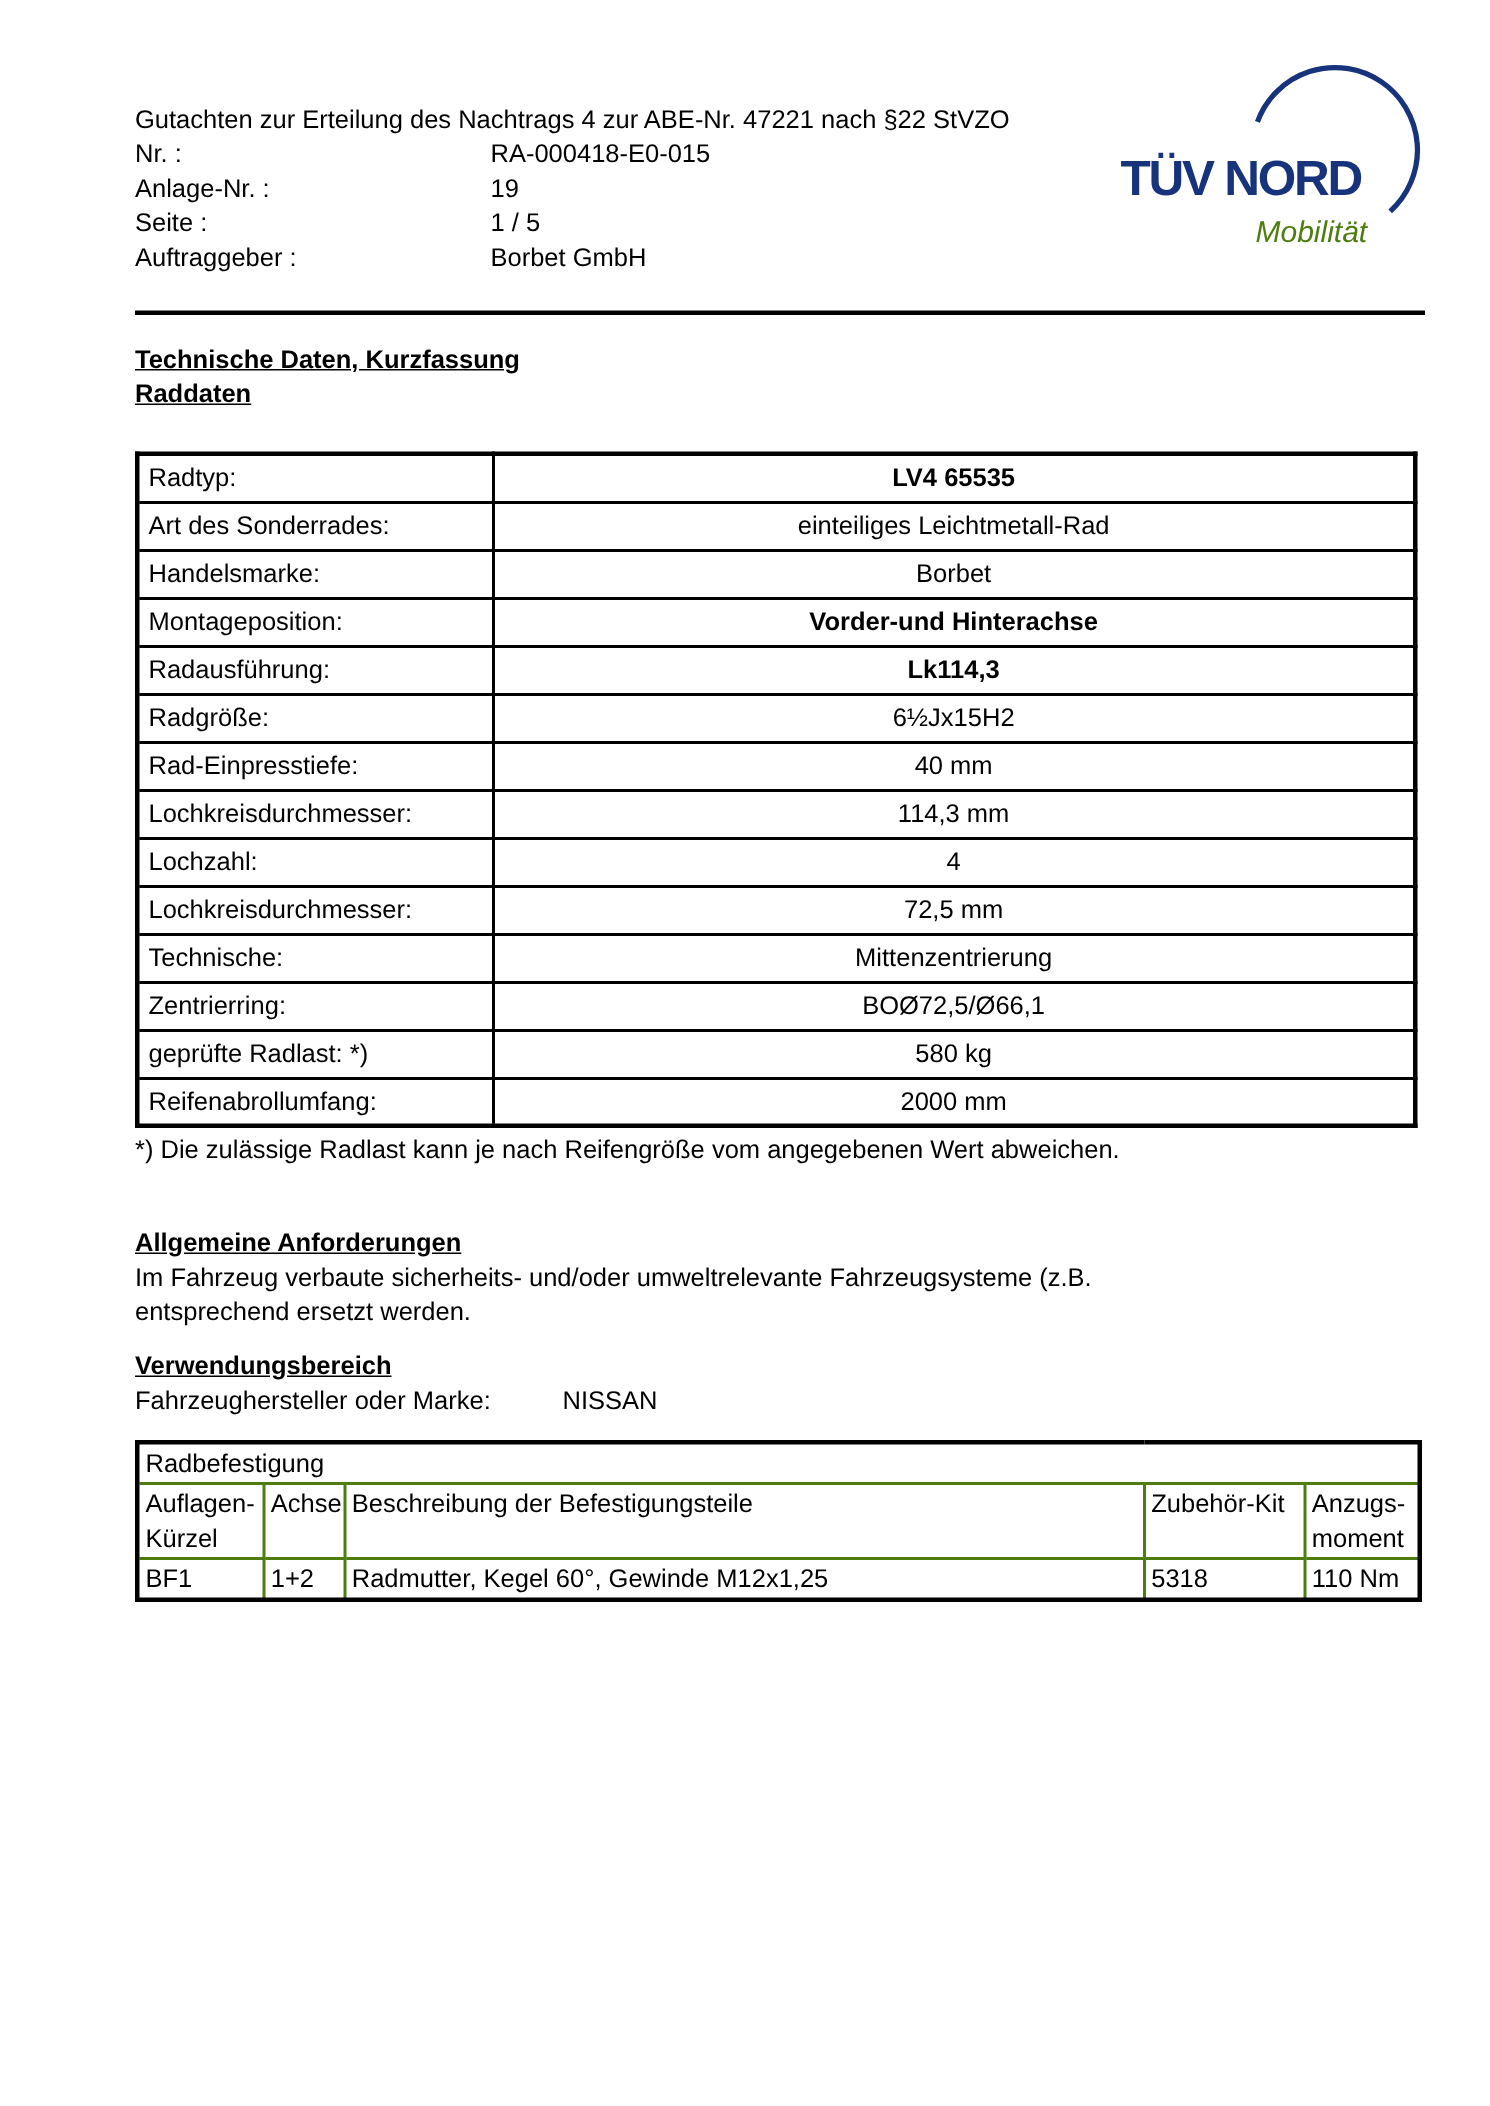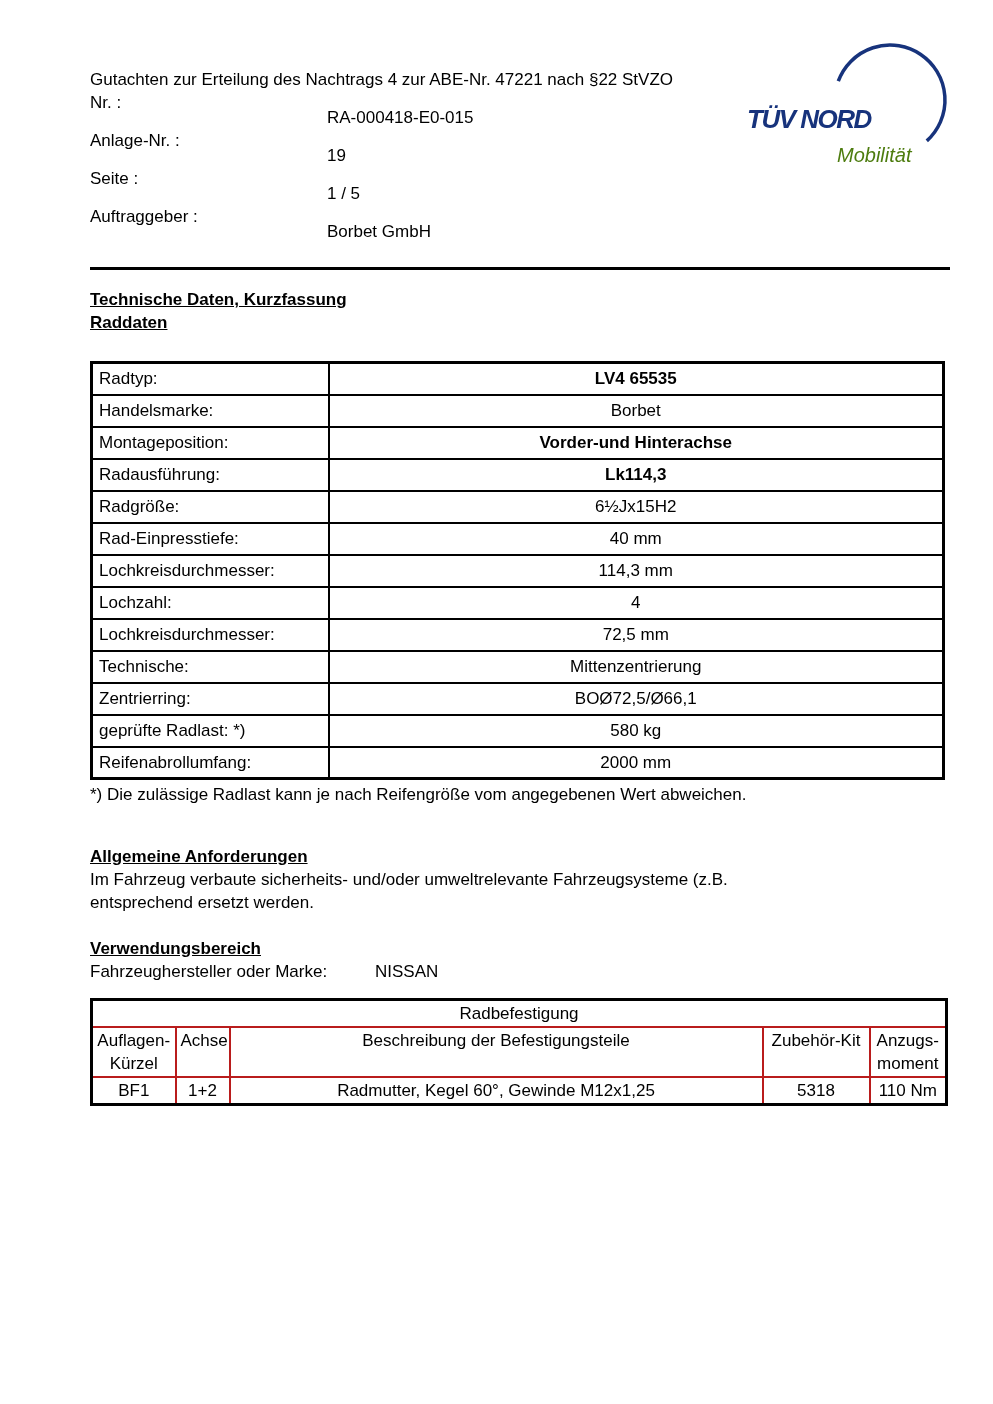--- a/index.html
+++ b/index.html
@@ -14,29 +14,29 @@
     line-height: 23px;
     color: #000000;
     overflow: hidden;
   }
   .content { position: absolute; left: 90px; top: 68px; width: 860px; }
 
   
   .doc-title { white-space: nowrap; }
   .field-row { display: flex; }
   .field-label { width: 237px; flex: 0 0 237px; }
-  .field-value { flex: 1; margin-top: 15px; }
+  .field-value { flex: 1; }
 
   
   .logo { position: absolute; left: 745px; top: 38px; width: 220px; height: 138px; }
   .logo svg { position: absolute; left: 0; top: 0; }
   .logo-brand {
     position: absolute; left: 2px; top: 64px;
-    font-size: 26px; line-height: 34px;
-    font-weight: bold; font-style: italic;
+    font-size: 33px; line-height: 34px;
+    font-weight: bold; 
     letter-spacing: -1.5px; white-space: nowrap;
   }
   .logo-sub {
     position: absolute; left: 92px; top: 106px;
     font-size: 20px; line-height: 22px; font-style: italic; color: #4d7c0f;
     white-space: nowrap;
   }
 
   .rule { height: 3px; background: #000; width: 860px; margin-top: 24px; }
 
@@ -47,27 +47,27 @@
   table { border-collapse: collapse; padding-left: 16px; }
   .raddaten { margin-top: 27px; width: 855px; border: 3px solid #000; }
   .raddaten td { border: 2px solid #000; height: 32px; padding: 1px 6px; }
   .raddaten td.lbl { width: 237px; text-align: left; }
   .raddaten td.val { text-align: center; }
   .bold { font-weight: bold; }
 
   .footnote { margin-top: 3px; }
 
   .allg { margin-top: 39px; }
-  .verw { margin-top: 23px; }
+  .verw { margin-top: 13px; }
   .manu-row { display: flex; }
   .manu-label { flex: 0 0 285px; }
 
   
   .befest { margin-top: 15px; width: 855px; border: 3px solid #000; table-layout: fixed; }
-  .befest td { border: 2px solid #b91c1c; padding: 1px 4px; text-align: center; vertical-align: top; }
+  .befest td { border: 2px solid #4d7c0f; padding: 1px 4px; text-align: left; vertical-align: top; }
   .befest .title-cell { height: 26px; }
   .befest .hdr td { height: 50px; }
   .befest .data td { height: 27px; }
 </style>
 </head>
 <body>
 
 <div class="page">
 
   <div class="logo">
@@ -102,20 +102,24 @@
     <div class="rule"></div>
 
     <div class="sect-head tech-head">Technische Daten, Kurzfassung</div>
     <div class="sect-head">Raddaten</div>
 
     <table class="raddaten">
       <tbody>
         <tr>
           <td class="lbl">Radtyp:</td>
           <td class="val bold">LV4 65535</td>
+        </tr>
+        <tr>
+          <td class="lbl">Art des Sonderrades:</td>
+          <td class="val">einteiliges Leichtmetall-Rad</td>
         </tr>
         <tr>
           <td class="lbl">Handelsmarke:</td>
           <td class="val">Borbet</td>
         </tr>
         <tr>
           <td class="lbl">Montageposition:</td>
           <td class="val bold">Vorder-und Hinterachse</td>
         </tr>
         <tr>

